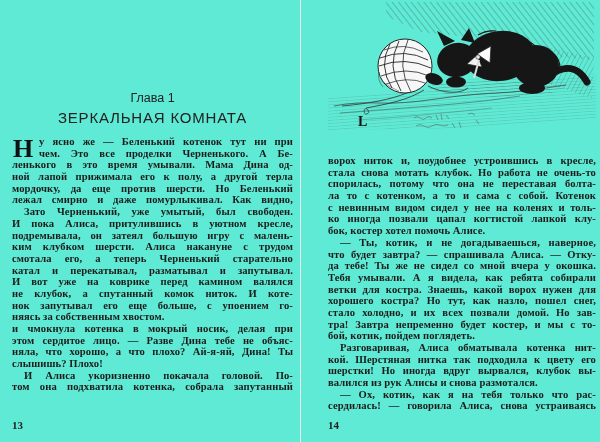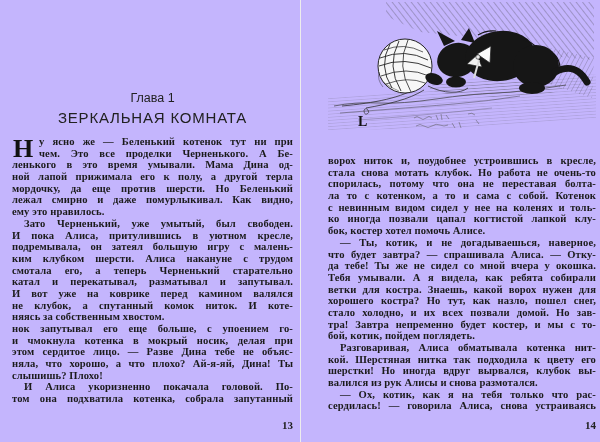--- a/index.html
+++ b/index.html
@@ -1,17 +1,17 @@
 <!DOCTYPE html>
 <html><head>
 <meta charset="utf-8">
 <style>
   html,body{margin:0;padding:0;background:#ffffff;}
   .spread{
-    position:relative;width:600px;height:442px;background:#c4b5fd;
+    position:relative;width:600px;height:442px;background:#5eead4;
     font-family:"Liberation Serif",serif;color:#1b1b1b;overflow:hidden;
   }
   .gutter{position:absolute;left:300px;top:0;width:1px;height:442px;background:#ededed;}
   .page{position:absolute;top:0;height:442px;}
   .page.left{left:12px;width:281px;}
   .page.right{left:328px;width:268px;}
   .chapter-label{
     position:absolute;top:91px;left:0;width:100%;text-align:center;
     font-family:"Liberation Sans",sans-serif;font-size:12.5px;color:#212121;
   }
@@ -29,21 +29,21 @@
     text-align:justify;text-align-last:justify;
   }
   .ln.last{text-align-last:left;}
   .ln.dc{padding-left:27px;}
   .ln.fi{padding-left:12px;}
   .dropcap{
     position:absolute;left:1px;top:137px;font-size:26px;line-height:23px;
     font-weight:700;color:#111;
   }
   .pagenum{
-    position:absolute;top:419px;left:0;width:100%;text-align:right;
+    position:absolute;top:419px;left:0;width:100%;text-align:left;
     font-size:11px;font-weight:600;color:#222;
   }
   .illustration{position:absolute;top:2px;left:0;width:268px;height:150px;}
 </style>
 </head>
 <body>
 
 <div class="spread">
   <div class="gutter"></div>
 
@@ -52,33 +52,32 @@
     <h1 class="chapter-title">ЗЕРКАЛЬНАЯ КОМНАТА</h1>
     <span class="dropcap">Н</span>
     <div class="body-left">
       <div class="para">
           <div class="ln dc">у ясно же — Беленький котенок тут ни при</div>
           <div class="ln dc">чем. Это все проделки Черненького. А Бе-</div>
           <div class="ln">ленького в это время умывали. Мама Дина од-</div>
           <div class="ln">ной лапой прижимала его к полу, а другой терла</div>
           <div class="ln">мордочку, да еще против шерсти. Но Беленький</div>
           <div class="ln">лежал смирно и даже помурлыкивал. Как видно,</div>
-          <div class="ln last">ему это нравилось.</div>
         </div>
       <div class="para">
           <div class="ln fi">Зато Черненький, уже умытый, был свободен.</div>
           <div class="ln">И пока Алиса, притулившись в уютном кресле,</div>
           <div class="ln">подремывала, он затеял большую игру с малень-</div>
           <div class="ln">ким клубком шерсти. Алиса накануне с трудом</div>
           <div class="ln">смотала его, а теперь Черненький старательно</div>
           <div class="ln">катал и перекатывал, разматывал и запутывал.</div>
           <div class="ln">И вот уже на коврике перед камином валялся</div>
           <div class="ln">не клубок, а спутанный комок ниток. И коте-</div>
+          <div class="ln">нок запутывал его еще больше, с упоением го-</div>
           <div class="ln last">няясь за собственным хвостом.</div>
-          <div class="ln">нок запутывал его еще больше, с упоением го-</div>
         </div>
       <div class="para">
           <div class="ln">и чмокнула котенка в мокрый носик, делая при</div>
           <div class="ln">этом сердитое лицо. — Разве Дина тебе не объяс-</div>
           <div class="ln">няла, что хорошо, а что плохо? Ай-я-яй, Дина! Ты</div>
           <div class="ln last">слышишь? Плохо!</div>
         </div>
       <div class="para">
           <div class="ln fi">И Алиса укоризненно покачала головой. По-</div>
           <div class="ln">том она подхватила котенка, собрала запутанный</div>

